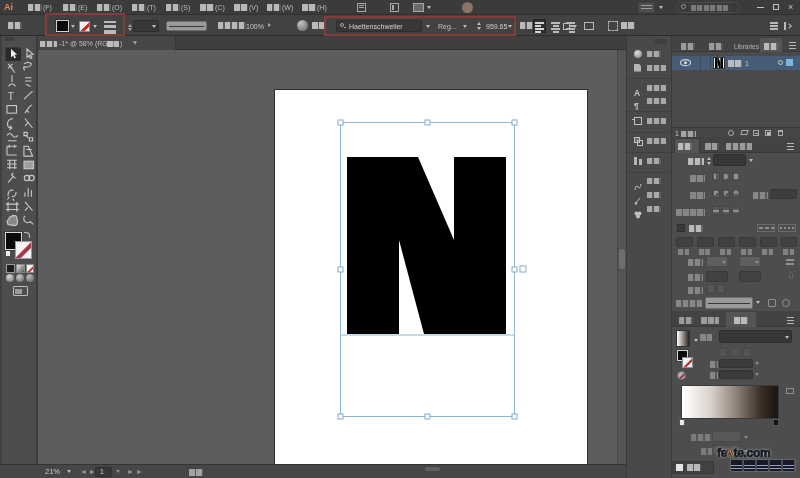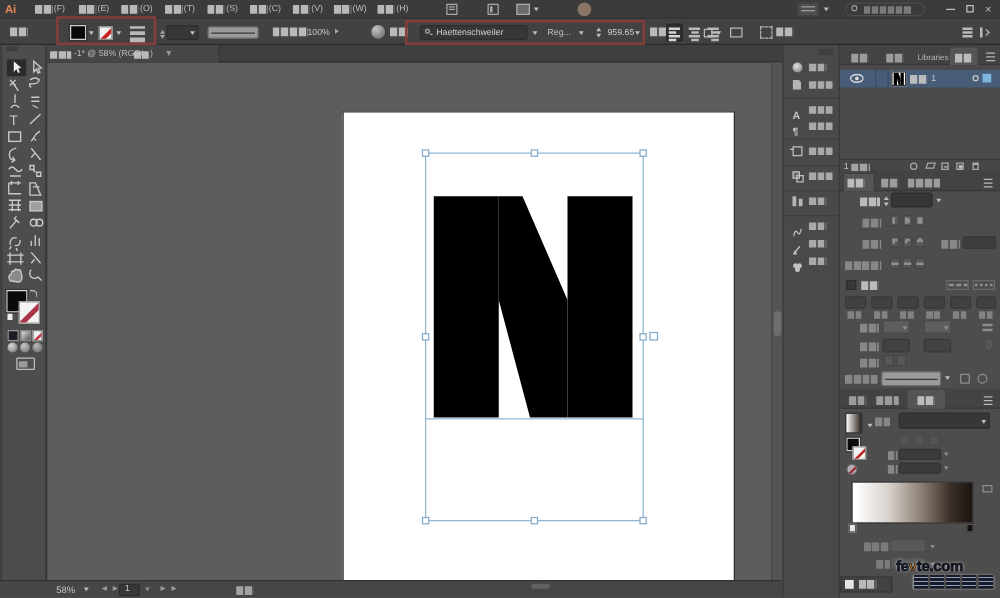--- a/index.html
+++ b/index.html
@@ -204,21 +204,21 @@
       <rect x="85" y="299" width="5" height="5"></rect>
       <rect x="172" y="299" width="5" height="5"></rect>
 <rect x="180" y="151" width="6" height="6" fill="none"></rect>
 </g>
 </svg>
 
 <div class="a" style="left:617px;top:50px;width:9px;height:414px;background:#545454;border-left:1px solid #454545"></div>
 <div class="a" style="left:618.5px;top:249px;width:6px;height:20px;background:#6e6e6e;border-radius:3px"></div>
 
 <div class="a" style="left:0;top:464px;width:626px;height:14px;background:#464646;border-top:1px solid #343434"></div>
-<div class="txt" style="left:45px;top:468px;font-size:7.5px">58%</div>
+<div class="txt" style="left:45px;top:468px;font-size:7.5px">21%</div>
 <div class="cd" style="left:67px;top:470px"></div>
 <div class="dtx" style="left:80px;top:468px;font-size:7px">◄ ►</div>
 <div class="fld" style="left:95px;top:467px;width:17px;height:10px"></div>
 <div class="txt" style="left:100px;top:468px;font-size:7px">1</div>
 <div class="cdd" style="left:116px;top:470px"></div>
 <div class="dtx" style="left:127px;top:468px;font-size:7px">► ►</div>
 <div class="z" style="left:189px;top:469px;width:14px;opacity:.8"></div>
 <div class="a" style="left:425px;top:467px;width:15px;height:4px;background:#616161;border-radius:2px"></div>
 
 <div class="a" style="left:626px;top:36px;width:46px;height:442px;background:#494949;border-left:1px solid #3a3a3a;border-right:1px solid #3a3a3a"></div>

